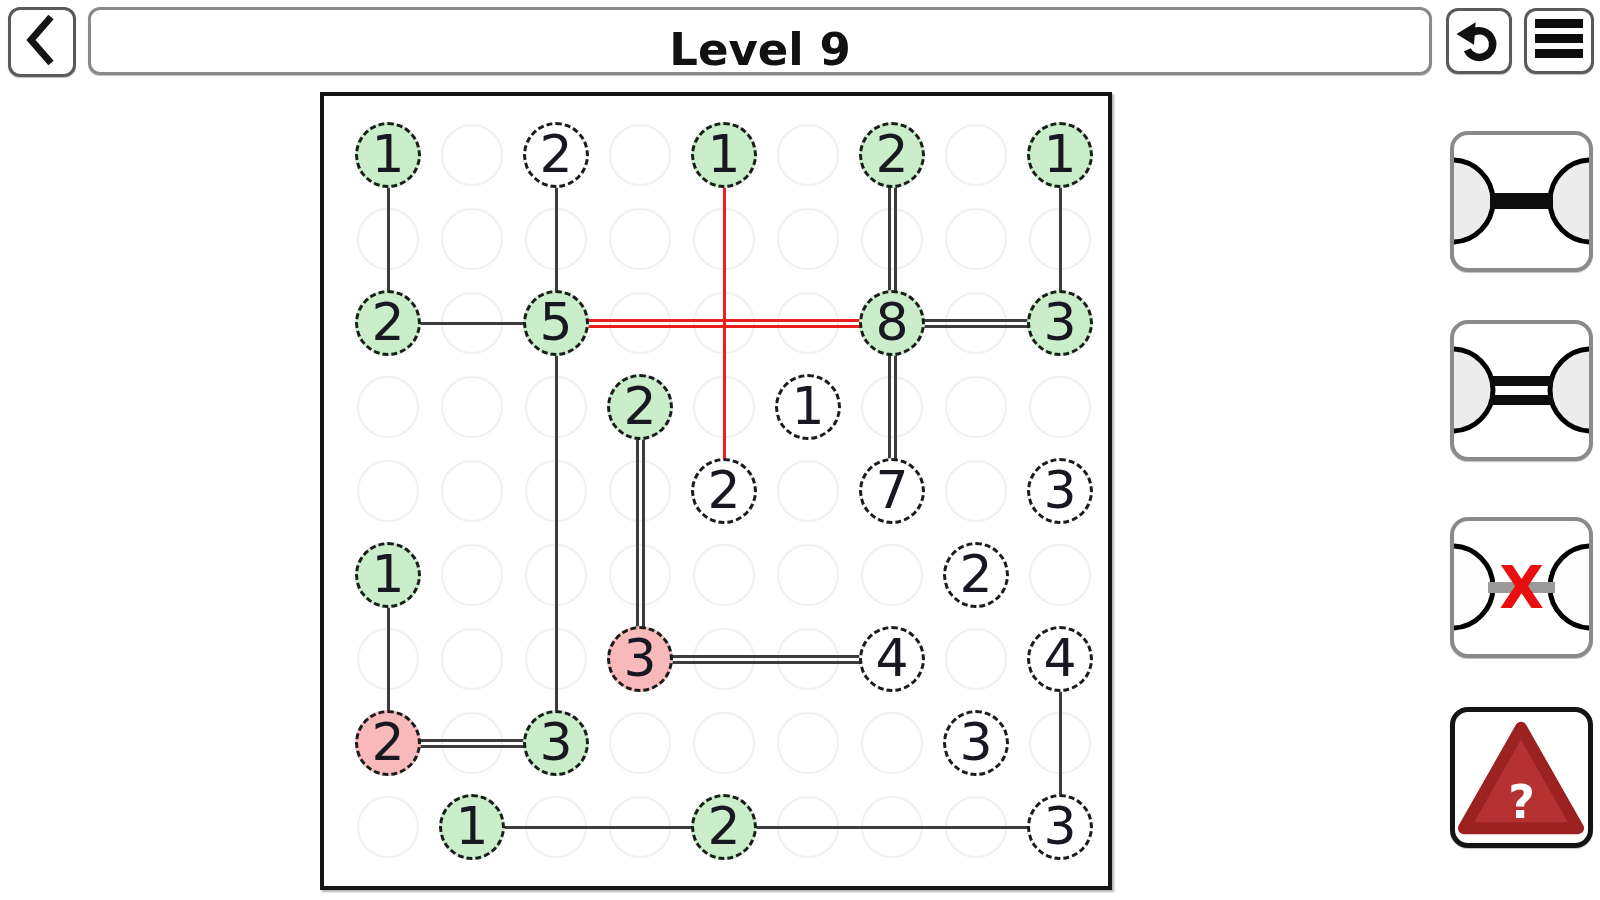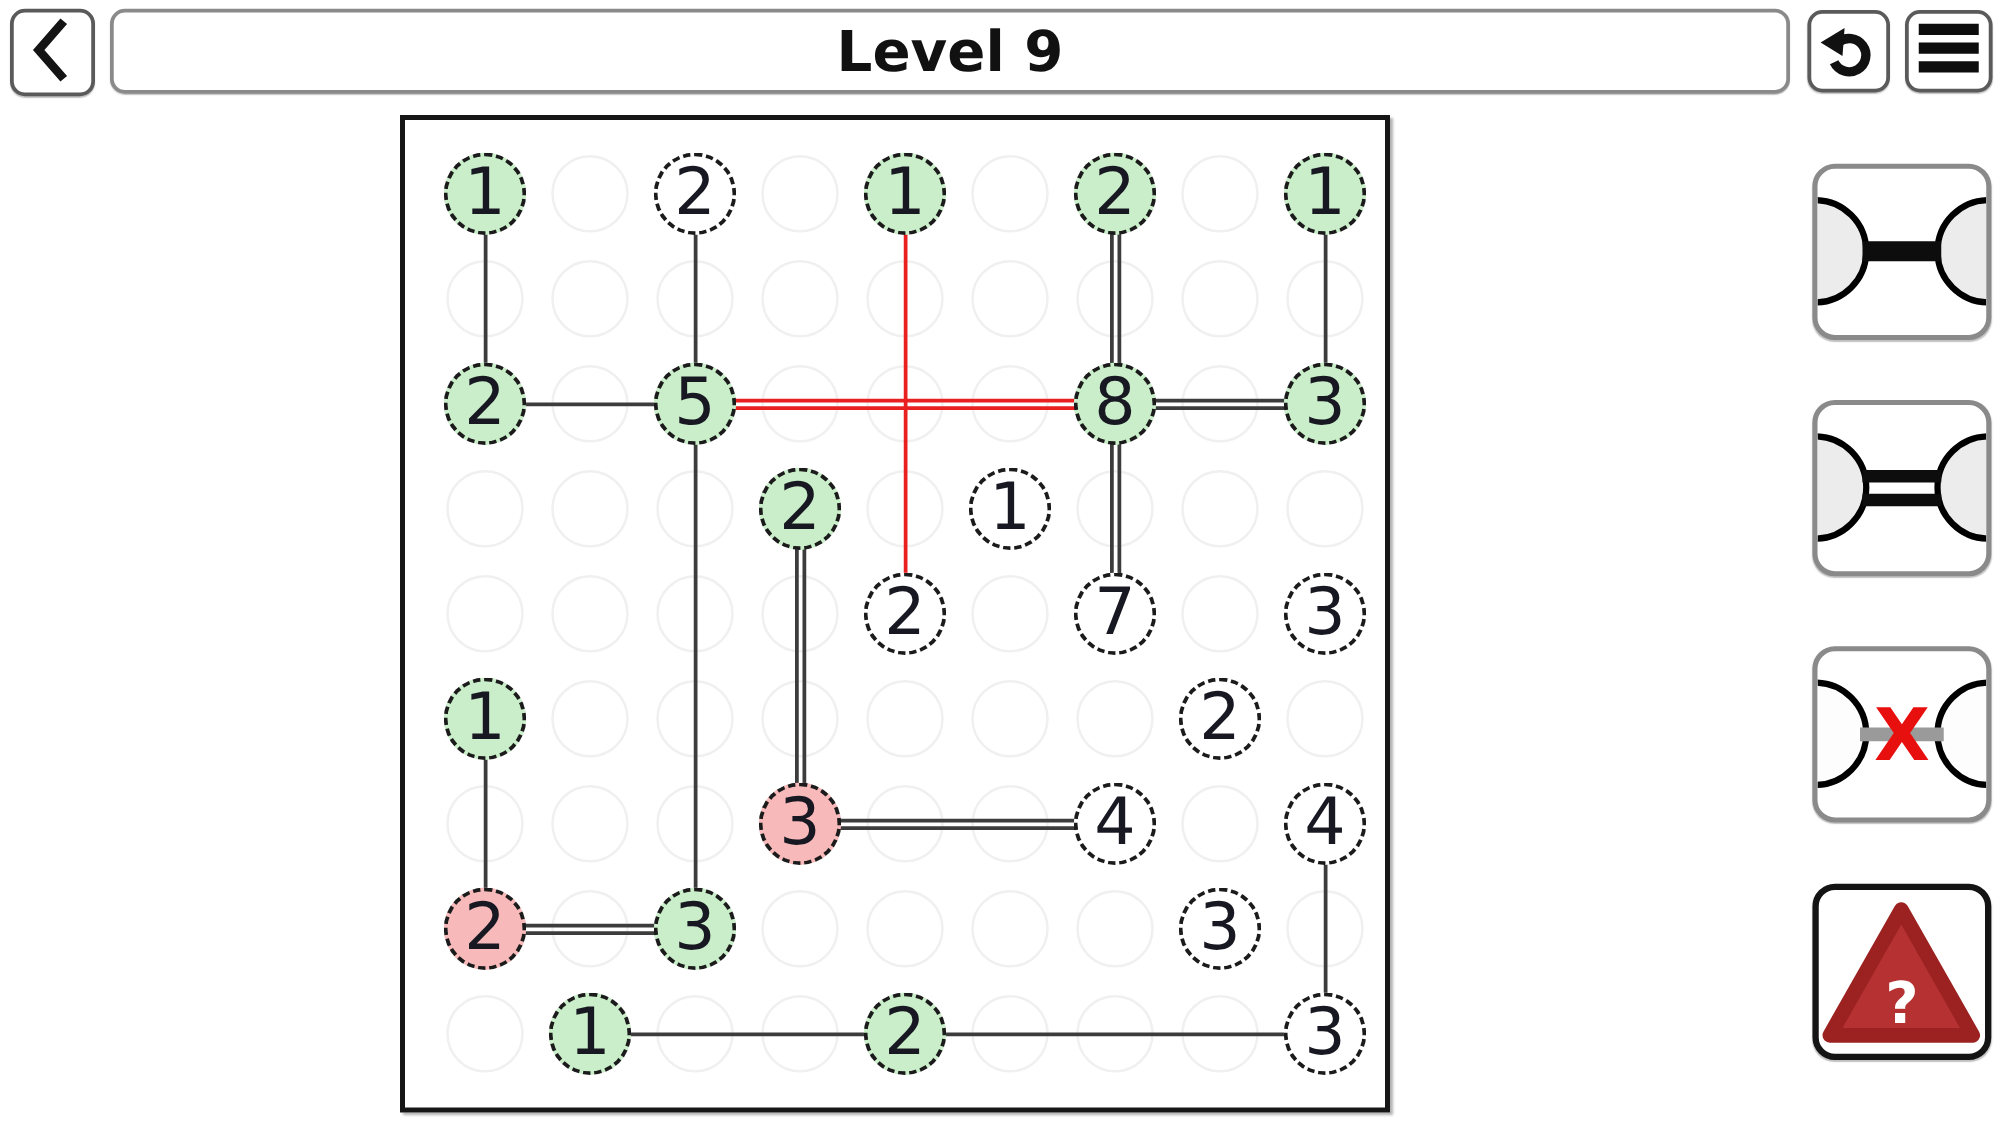--- a/index.html
+++ b/index.html
@@ -15,21 +15,21 @@
   .bar-btn {
     position: absolute;
     background: #fff;
     border: 3px solid #5a5a5a;
     border-radius: 12px;
     display: flex; align-items: center; justify-content: center;
     box-sizing: border-box;
     box-shadow: 0 1px 1px rgba(0,0,0,.25);
   }
   #back-btn  { left: 8px;    top: 7px; width: 68px;  height: 70px; }
-  #title-bar { left: 88px;   top: 7px; width: 1344px; height: 68px; border-color: #8a8a8a; }
+  #title-bar { left: 88px;   top: 7px; width: 1344px; height: 68px; border-color: #8a8a8a; align-items: flex-end; }
   #undo-btn  { left: 1446px; top: 8px; width: 66px;  height: 66px; }
   #menu-btn  { left: 1524px; top: 8px; width: 70px;  height: 66px; }
   #title-bar .title-text {
     font-size: 45px; font-weight: bold; color: #111;
     letter-spacing: 0px; line-height: 1;
   }
 
   
   #board {
     position: absolute;

